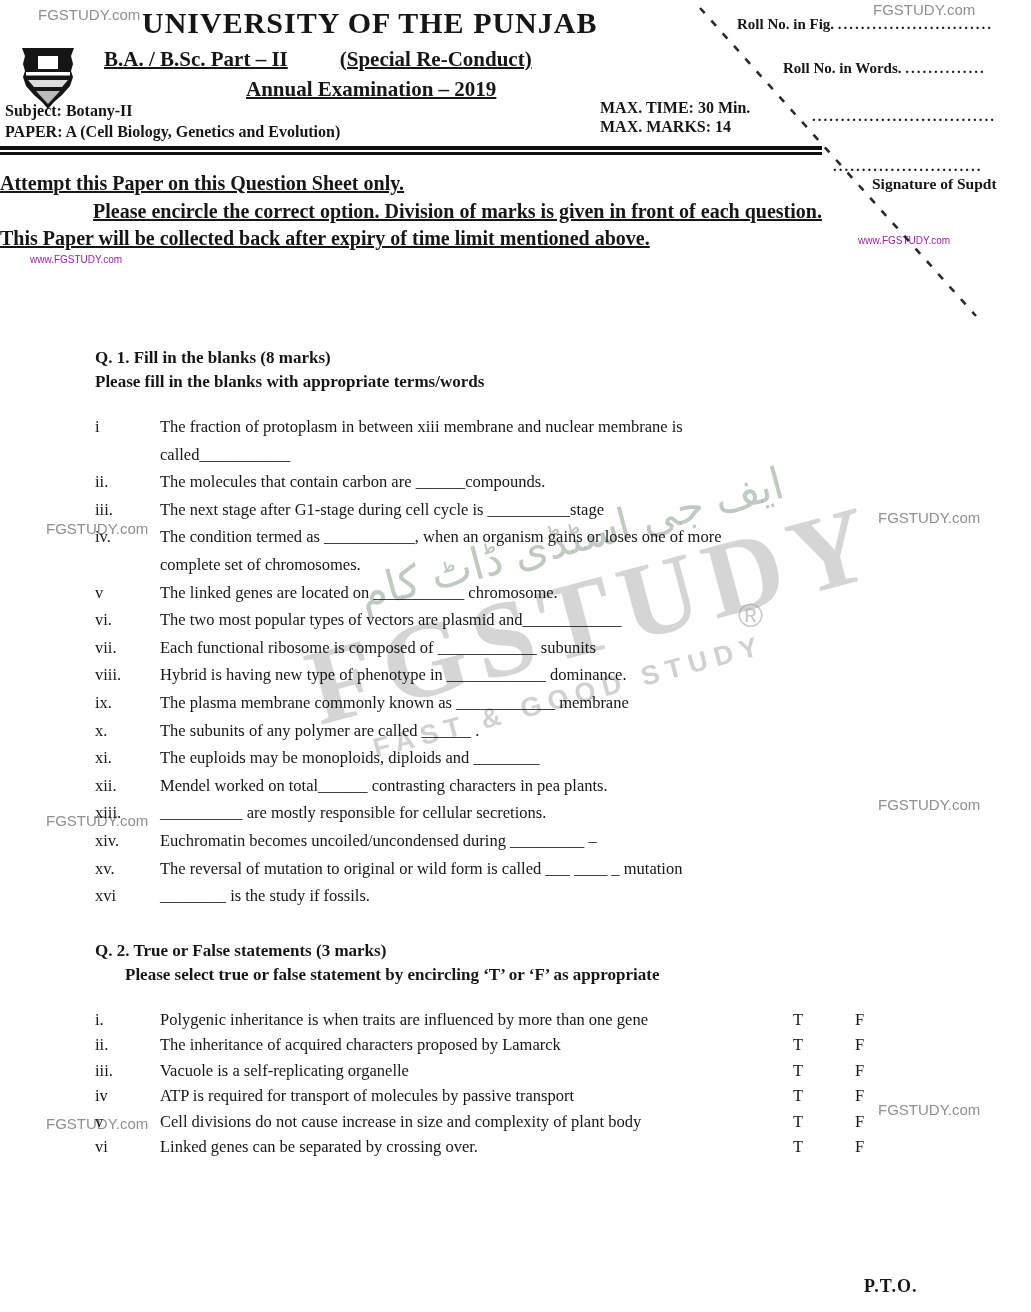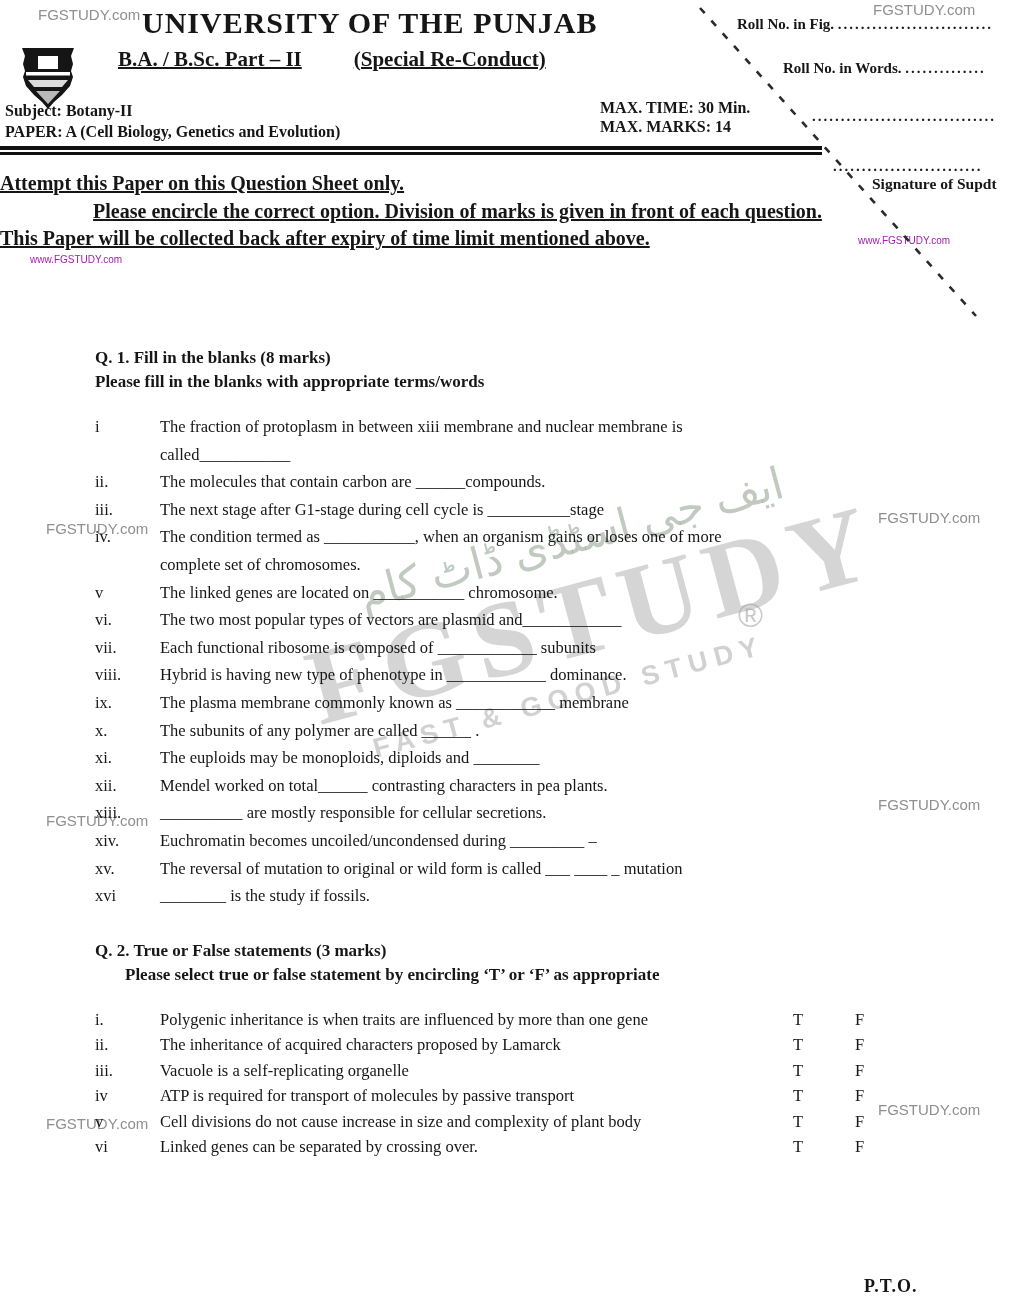--- a/index.html
+++ b/index.html
@@ -11,21 +11,21 @@
   }
   .abs { position:absolute; }
   .u { text-decoration:underline; text-decoration-thickness:2px; }
   .wm { position:absolute; font-family:"Liberation Sans", sans-serif;
         color:#8f8f8f; font-size:15px; z-index:0; white-space:nowrap; }
   .wm-www { font-size:10px; color:#a21caf;text-align:center; }
   .txt { z-index:2; }
 
   
   .title-university { left:142px; top:6px; font-size:30px; font-weight:bold; letter-spacing:1px; }
-  .line-part { left:104px; top:47px; font-size:21px; font-weight:bold;margin-left:14px; }
+  .line-part { left:104px; top:47px; font-size:21px; font-weight:bold; }
   .line-part .gap { display:inline-block; width:52px; }
   .line-annual { left:246px; top:77px; font-size:21px; font-weight:bold; }
   .subject { left:5px; top:102px; font-size:16px; font-weight:bold; }
   .paper { left:5px; top:123px; font-size:16px; font-weight:bold; }
   .maxtime { left:600px; top:99px; font-size:16px; font-weight:bold; }
   .maxmarks { left:600px; top:118px; font-size:16px; font-weight:bold; }
   .roll-fig { left:737px; top:16px; font-size:15px; font-weight:bold; white-space:nowrap;}
   .roll-words { left:783px; top:60px; font-size:15px; font-weight:bold; white-space:nowrap;}
   .dots { letter-spacing:2px; font-weight:bold; color:#1d1d1d; }
   .dotline1 { left:812px; top:108px; font-size:15px; }
@@ -107,20 +107,21 @@
     <rect x="20" y="10" width="20" height="13" fill="#ffffff"></rect>
     <rect x="8" y="26" width="44" height="3.5" fill="#ffffff"></rect>
     <path d="M10 34 h40 l-6 7 h-28 z" fill="#ffffff" opacity="0.85"></path>
     <path d="M18 45 h24 l-12 13 z" fill="#ffffff" opacity="0.7"></path>
   </svg>
 
   <div class="abs txt title-university">UNIVERSITY OF THE PUNJAB</div>
   <div class="abs txt line-part">
     <span class="u"><span>B.A. / B.Sc. Part – II</span><span class="gap"></span><span>(Special Re-Conduct)</span></span>
   </div>
+  <div class="abs txt line-annual u">Annual Examination – 2019</div>
   <div class="abs txt subject">Subject: Botany-II</div>
   <div class="abs txt paper">PAPER: A (Cell Biology, Genetics and Evolution)</div>
   <div class="abs txt maxtime">MAX. TIME: 30 Min.</div>
   <div class="abs txt maxmarks">MAX. MARKS: 14</div>
 
   <div class="abs txt roll-fig">
     <span>Roll No. in Fig.</span>
     <span class="dots">...........................</span>
   </div>
   <div class="abs txt roll-words">

